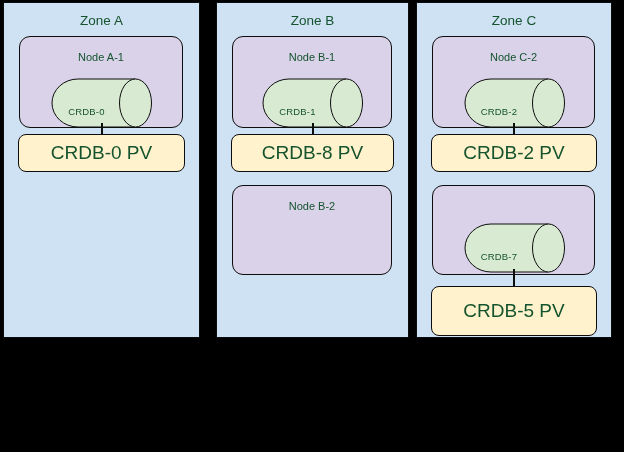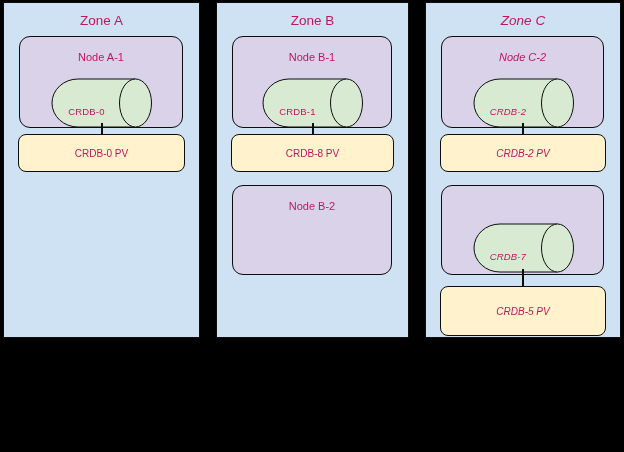--- a/index.html
+++ b/index.html
@@ -2,34 +2,34 @@
 <html style="--canvas-bg: #000000; --zone-fill: #cfe2f3; --node-fill: #d9d2e9; --db-fill: #d9ead3; --pv-fill: #fff2cc; --border: #0d0d0d;"><head>
 <meta charset="utf-8">
 <style>
   html, body { margin: 0; padding: 0; background: #000; }
   .stage {
     position: relative;
     width: 624px;
     height: 452px;
     background: var(--canvas-bg, #000);
     font-family: "Liberation Sans", sans-serif;
-    color: #be185d;
+    color: #14532d;
     overflow: hidden;
   }
   .zone {
     position: absolute;
     top: 2px;
     height: 336px;
     background: var(--zone-fill, #cfe2f3);
     border: 1.5px solid var(--border, #000);
     box-sizing: border-box;
   }
   .zone-a { left: 3px;   width: 197px; }
   .zone-b { left: 216px; width: 193px; }
-  .zone-c { left: 425px; width: 196px; font-style: italic; }
+  .zone-c { left: 416px; width: 196px; }
   .zone-label {
     position: absolute;
     top: 10px; left: 0; right: 0;
     text-align: center;
     font-size: 13.5px;
     line-height: 16px;
   }
   .node {
     position: absolute;
     left: 15px; right: 16px;
@@ -84,21 +84,21 @@
   .pv {
     position: absolute;
     left: 14px; right: 14px;
     background: var(--pv-fill, #fff2cc);
     border: 1px solid var(--border, #000);
     border-radius: 8px;
     box-sizing: border-box;
     display: flex;
     align-items: center;
     justify-content: center;
-    font-size: 10px;
+    font-size: 19px;
   }
   .pv-1 { top: 131px; height: 38px; }
   .pv-2 { top: 283px; height: 50px; }
 </style>
 </head>
 <body>
 
 <div class="stage">
 
   <section class="zone zone-a">

